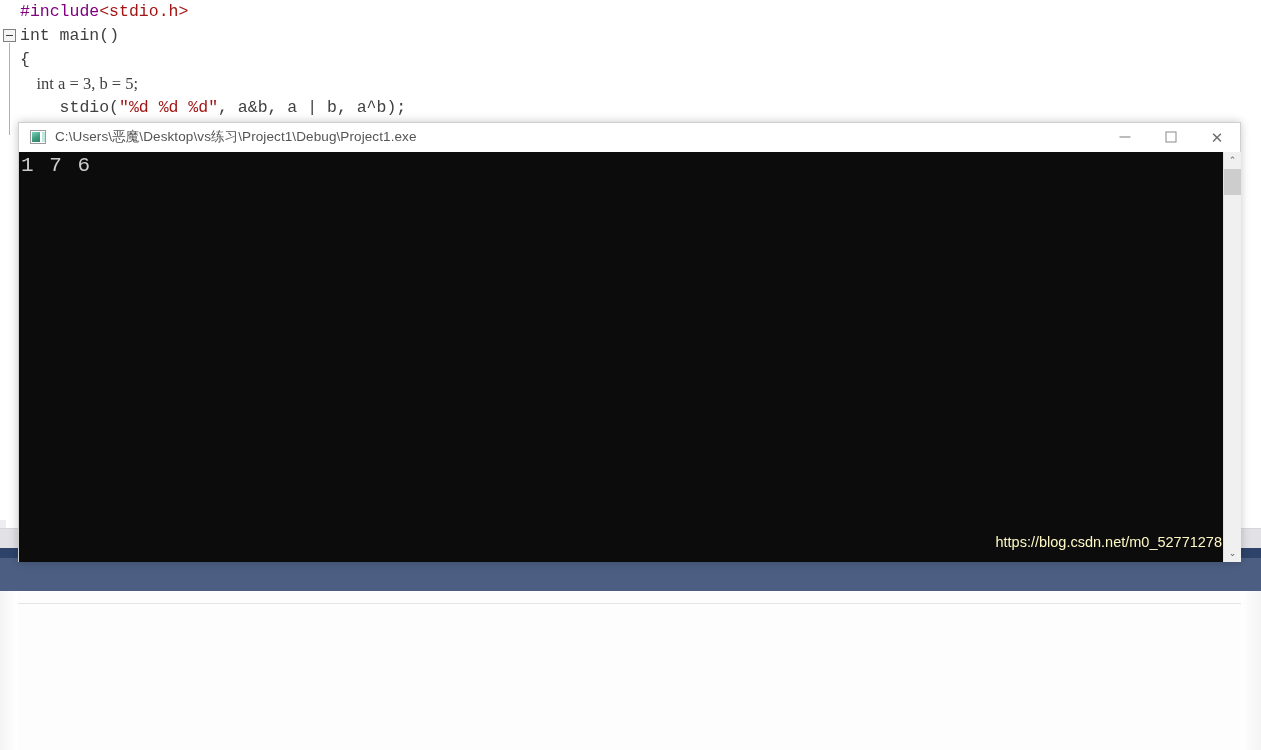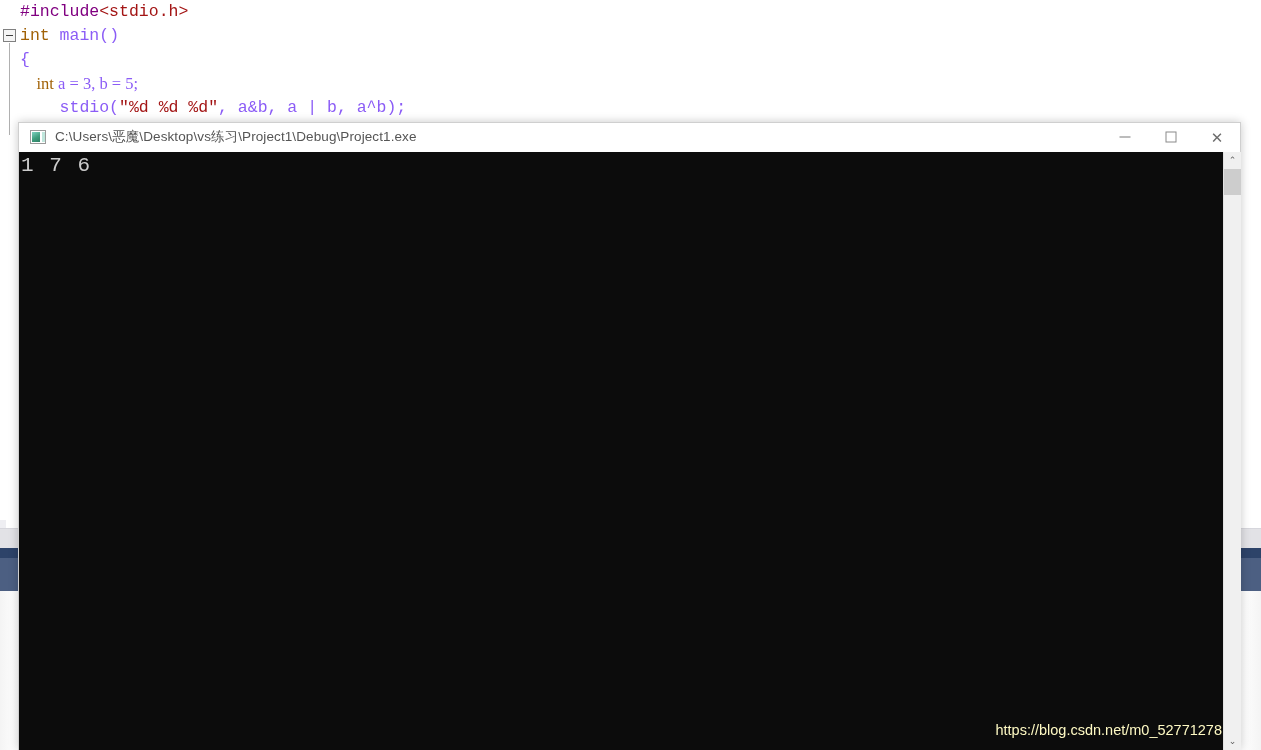--- a/index.html
+++ b/index.html
@@ -42,22 +42,22 @@
     line-height: 24px;
     white-space: pre;
     font-family: "Liberation Mono", "DejaVu Sans Mono", monospace;
     font-size: 16.5px;
     color: #000000;
   }
   .code-text { position: absolute; left: 20px; top: 0; white-space: pre; }
 
   .tok-pre   { color: #800080; }      
   .tok-inc   { color: #a31515; }      
-  .tok-kw    { color: #a16207; }      
-  .tok-plain { color: #8b5cf6; }
+  .tok-kw    { color: #404040; }      
+  .tok-plain { color: #404040; }
   .tok-str   { color: #a31515; }      
 
   
   .outline-box {
     position: absolute;
     left: 3px;
     width: 13px; height: 13px;
     border: 1px solid #808080;
     background: #f5f5f5;
   }
@@ -124,21 +124,21 @@
     width: 6px; height: 15px;
     background: #eeeef2;
   }
 
   
   #console-window {
     position: absolute;
     left: 18px;
     top: 122px;
     width: 1223px;
-    height: 628px;
+    height: 440px;
     background: #ffffff;
     border: 1px solid #cfcfcf;
     border-bottom: none;
     box-shadow: 0 0 9px rgba(0,0,0,0.22);
   }
 
   #console-titlebar {
     position: relative;
     height: 29px;
     background: #ffffff;

